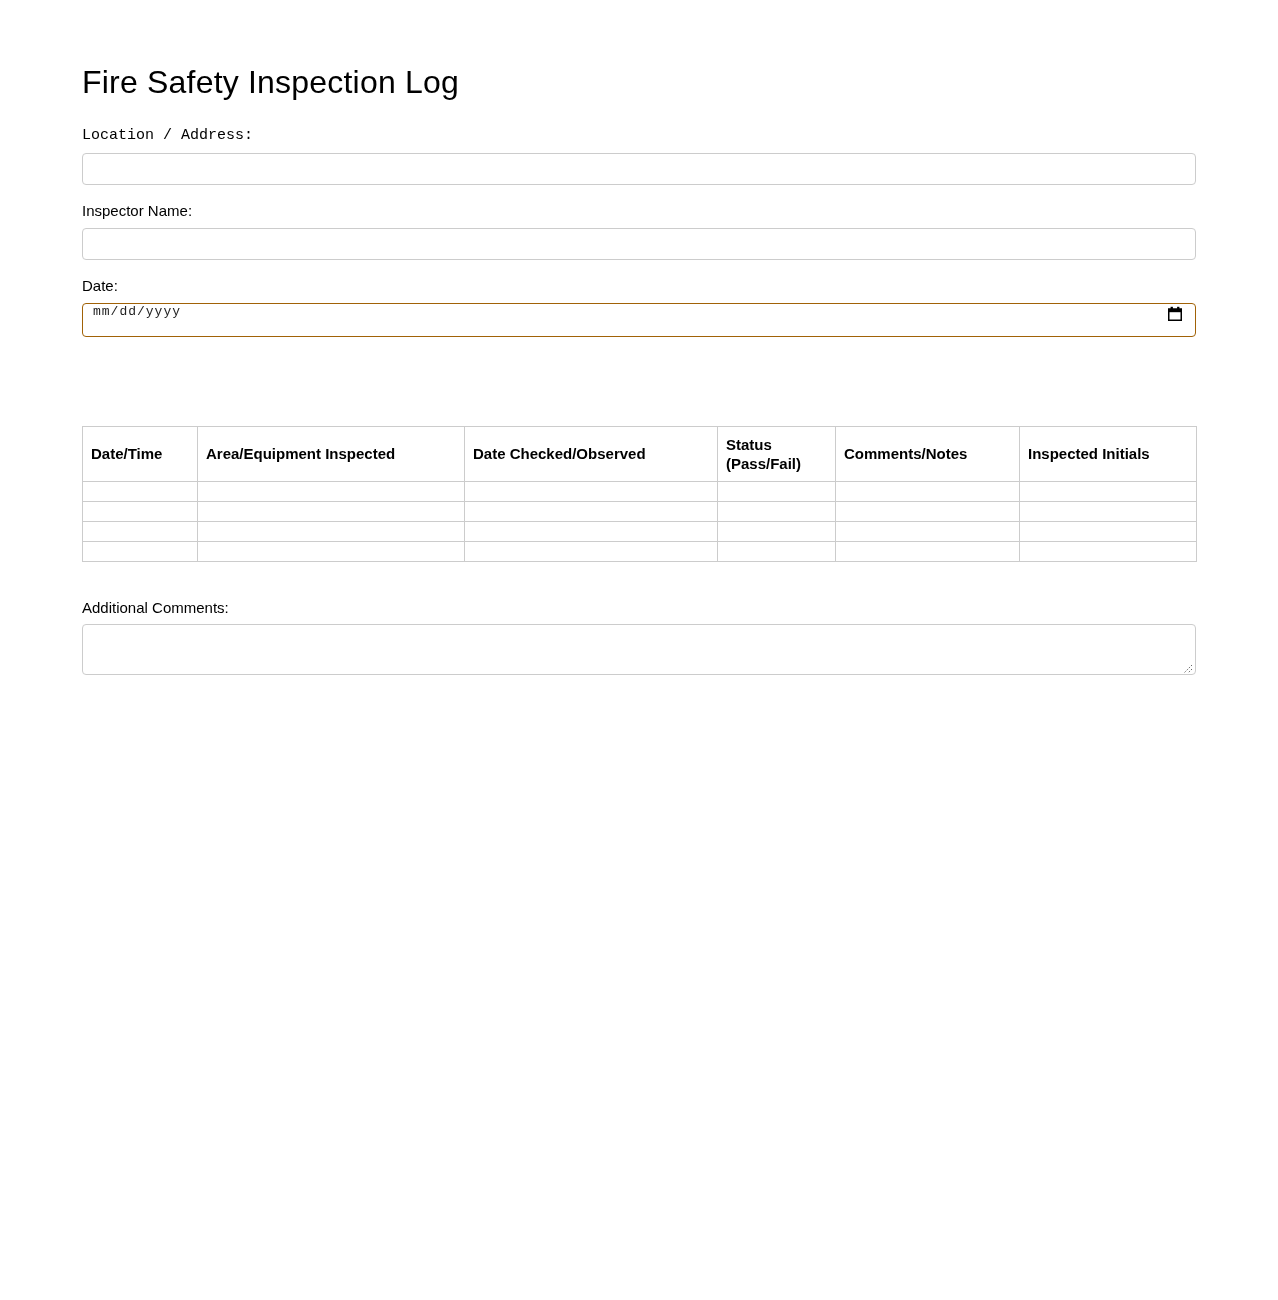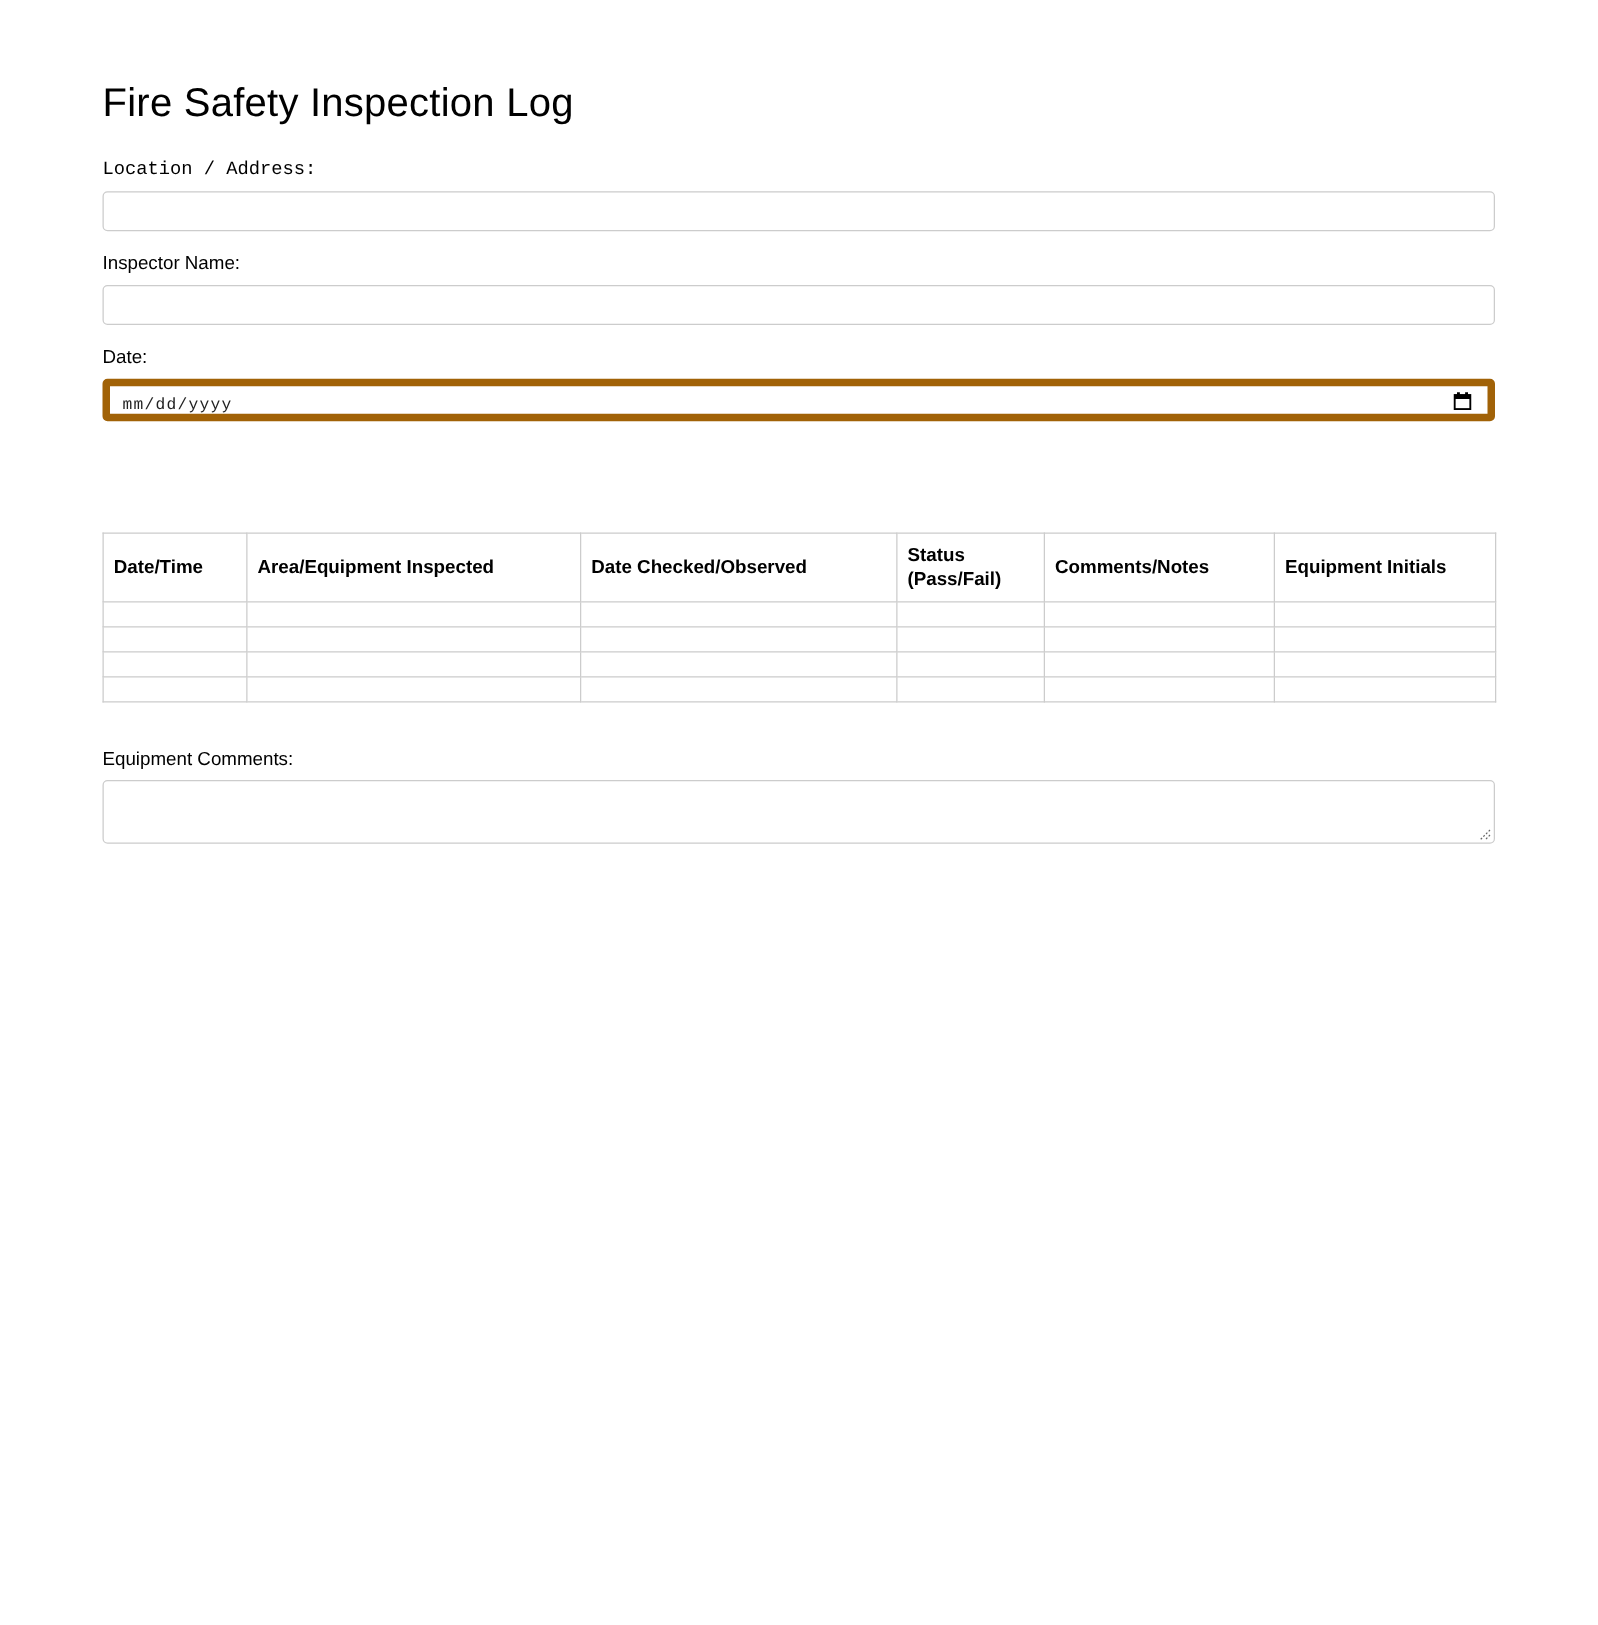--- a/index.html
+++ b/index.html
@@ -44,25 +44,25 @@
     border-radius: 4px;
     padding: 0 10px;
     font-family: "Liberation Sans", sans-serif;
     font-size: 14px;
     color: #000000;
     background: #ffffff;
     outline: none;
   }
   .date-input {
     display: flex;
-    align-items: flex-end;
+    align-items: flex-start;
     justify-content: space-between;
     width: 100%;
     height: 34px;
-    border: 6px solid #a16207;
+    border: 1px solid #a16207;
     border-radius: 4px;
     padding: 0 10px;
     background: #ffffff;
     cursor: text;
   }
   .date-placeholder {
     font-family: "Liberation Mono", "DejaVu Sans Mono", monospace;
     font-size: 13px;
     letter-spacing: 1px;
     color: #222222;
@@ -162,21 +162,21 @@
     </div>
 
     <table class="inspection-table">
       <thead>
         <tr>
           <th class="col-datetime">Date/Time</th>
           <th class="col-area">Area/Equipment Inspected</th>
           <th class="col-items">Date Checked/Observed</th>
           <th class="col-status">Status (Pass/Fail)</th>
           <th class="col-comments">Comments/Notes</th>
-          <th class="col-initials">Equipment Initials</th>
+          <th class="col-initials">Inspected Initials</th>
         </tr>
       </thead>
       <tbody>
           <tr>
             <td></td>
             <td></td>
             <td></td>
             <td></td>
             <td></td>
             <td></td>
@@ -201,21 +201,21 @@
             <td></td>
             <td></td>
             <td></td>
             <td></td>
             <td></td>
             <td></td>
           </tr>
         </tbody>
     </table>
 
-    <label class="field-label comments-label">Equipment Comments:</label>
+    <label class="field-label comments-label">Additional Comments:</label>
     <div class="textarea-wrap">
       <textarea class="comments-textarea" style=""></textarea>
       <span class="resize-grip">
         <svg width="11" height="11" viewBox="0 0 11 11" aria-hidden="true">
           <line x1="10" y1="2" x2="2" y2="10" stroke="#666666" stroke-width="1" stroke-dasharray="1.5,1.5"></line>
           <line x1="10" y1="6" x2="6" y2="10" stroke="#666666" stroke-width="1" stroke-dasharray="1.5,1.5"></line>
         </svg>
       </span>
     </div>
 

